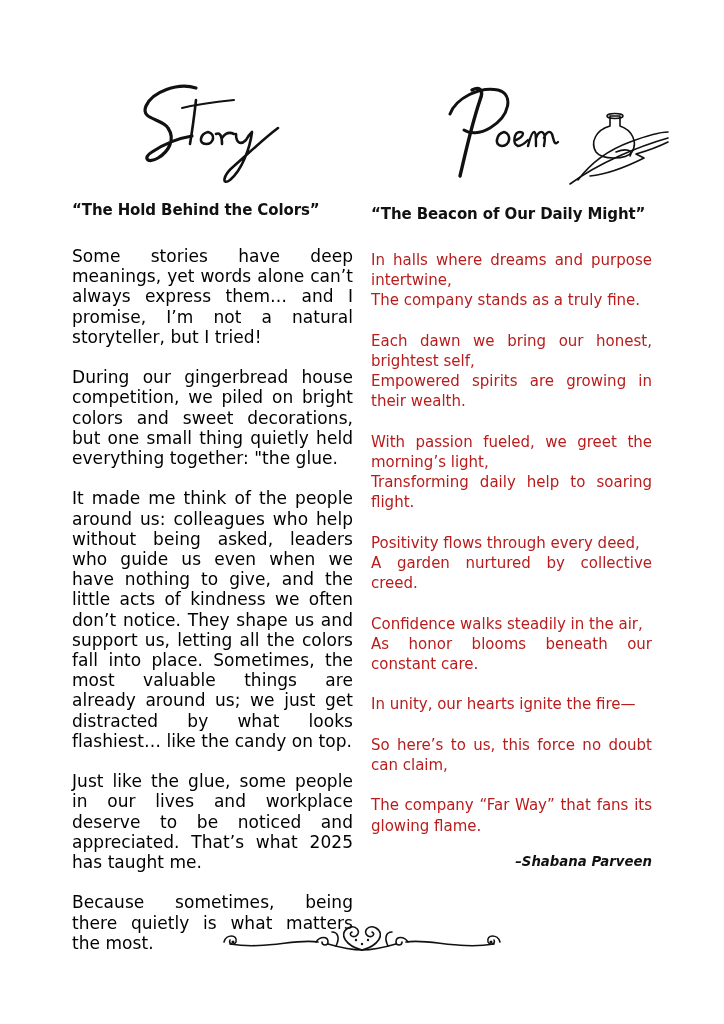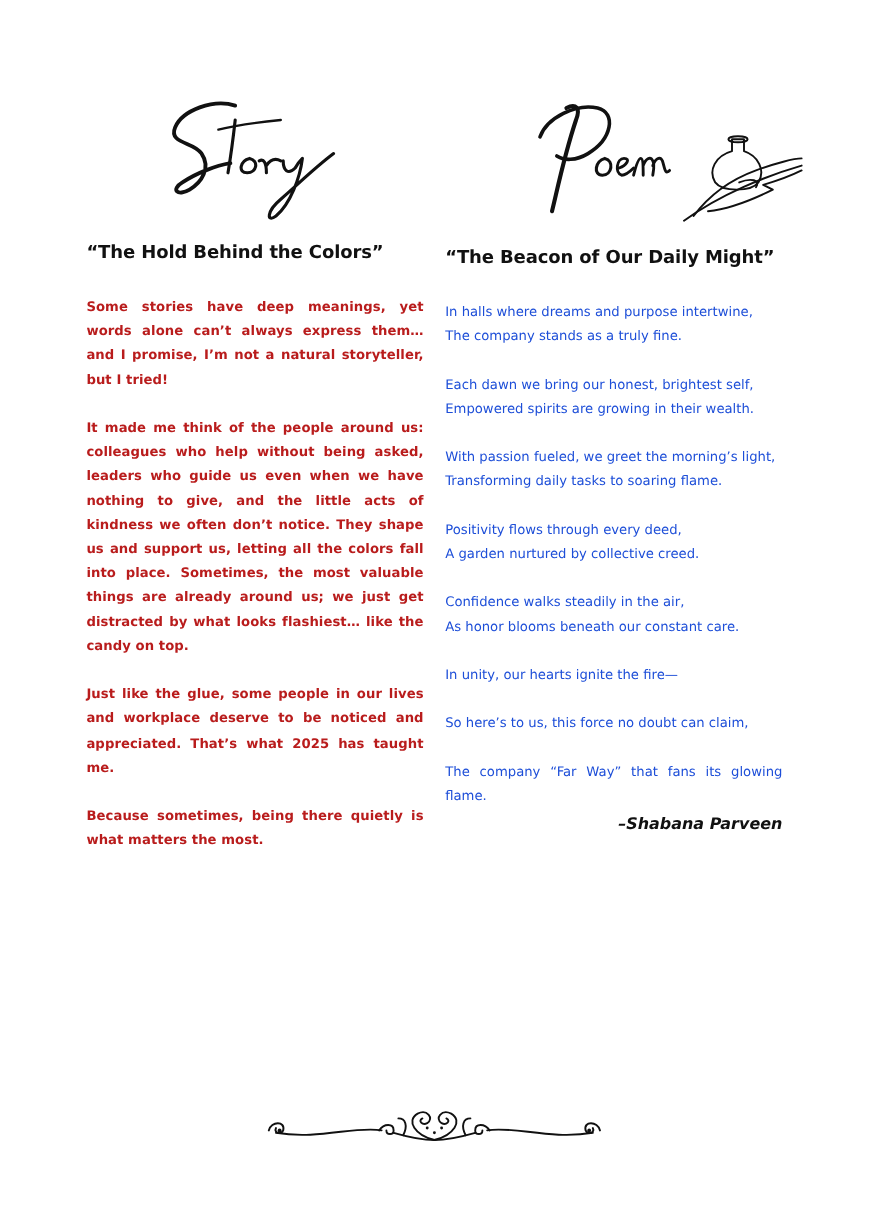--- a/index.html
+++ b/index.html
@@ -4,24 +4,24 @@
 <style>
   html, body { margin: 0; padding: 0; background: #ffffff; }
   body { width: 724px; height: 1024px; position: relative; overflow: hidden; color: #1a1a1a; font-family: "DejaVu Sans", sans-serif; }
   .page { position: absolute; inset: 0; }
   .script-title { position: absolute; }
   .script-title svg { display: block; }
   .col { position: absolute; width: 281px; }
   .col.left { left: 72px; top: 201px; }
   .col.right { left: 371px; top: 205px; }
   .col-title { font-family: "DejaVu Sans", sans-serif; font-weight: bold; font-size: 15px; letter-spacing: -0.1px; color: #111; margin: 0 0 27px 0; white-space: nowrap; }
-  .para { font-size: 11px; line-height: 20.2px; text-align: justify; margin: 0 0 20.2px 0; color: #b91c1c; letter-spacing: 0.05px; font-weight: bold; }
+  .para { font-size: 17px; line-height: 20.2px; text-align: justify; margin: 0 0 20.2px 0; color: #000000; letter-spacing: 0.05px; }
   .para.last { margin-bottom: 0; }
   .poem-stanza { margin: 0 0 20.2px 0; }
-  .poem-line { display: block; font-size: 11px; line-height: 20.2px; text-align: justify; text-align-last: left; color: #1d4ed8; }
+  .poem-line { display: block; font-size: 15px; line-height: 20.2px; text-align: justify; text-align-last: left; color: #b91c1c; }
   .signature { font-size: 13.3px; font-weight: bold; font-style: italic; text-align: right; line-height: 20px; color: #111; }
   .ornament { position: absolute; left: 216px; top: 920px; width: 292px; height: 40px; }
 </style>
 </head>
 <body>
 
 <div class="page">
 
   <div class="script-title" style="left:138px; top:78px; width:150px; height:110px;">
     <svg width="150" height="110" viewBox="0 0 150 110" aria-hidden="true">
@@ -63,54 +63,55 @@
         <path d="M138 100 C 150 84, 168 70, 190 62 C 206 56, 222 52, 228 52"></path>
         <path d="M150 96 C 170 94, 188 86, 204 78 L 196 74 C 210 70, 220 66, 228 62"></path>
         <path d="M176 72 C 186 68, 194 70, 190 76"></path>
       </g>
     </svg>
   </div>
 
   <div class="col left">
     <h2 class="col-title">“The Hold Behind the Colors”</h2>
     <p class="para">Some stories have deep meanings, yet words alone can’t always express them… and I promise, I’m not a natural storyteller, but I tried!</p>
+    <p class="para">During our gingerbread house competition, we piled on bright colors and sweet decorations, but one small thing quietly held everything together: "the glue.</p>
     <p class="para">It made me think of the people around us: colleagues who help without being asked, leaders who guide us even when we have nothing to give, and the little acts of kindness we often don’t notice. They shape us and support us, letting all the colors fall into place. Sometimes, the most valuable things are already around us; we just get distracted by what looks flashiest… like the candy on top.</p>
     <p class="para">Just like the glue, some people in our lives and workplace deserve to be noticed and appreciated. That’s what 2025 has taught me.</p>
     <p class="para last">Because sometimes, being there quietly is what matters the most.</p>
   </div>
 
   <div class="col right">
     <h2 class="col-title">“The Beacon of Our Daily Might”</h2>
     <div class="poem-stanza">
       <span class="poem-line">In halls where dreams and purpose intertwine,</span>
       <span class="poem-line">The company stands as a truly fine.</span>
     </div>
     <div class="poem-stanza">
       <span class="poem-line">Each dawn we bring our honest, brightest self,</span>
       <span class="poem-line">Empowered spirits are growing in their wealth.</span>
     </div>
     <div class="poem-stanza">
       <span class="poem-line">With passion fueled, we greet the morning’s light,</span>
-      <span class="poem-line">Transforming daily tasks to soaring flame.</span>
+      <span class="poem-line">Transforming daily help to soaring flight.</span>
     </div>
     <div class="poem-stanza">
       <span class="poem-line">Positivity flows through every deed,</span>
       <span class="poem-line">A garden nurtured by collective creed.</span>
     </div>
     <div class="poem-stanza">
       <span class="poem-line">Confidence walks steadily in the air,</span>
       <span class="poem-line">As honor blooms beneath our constant care.</span>
     </div>
     <div class="poem-stanza">
       <span class="poem-line">In unity, our hearts ignite the fire—</span>
     </div>
     <div class="poem-stanza">
       <span class="poem-line">So here’s to us, this force no doubt can claim,</span>
     </div>
-    <div class="poem-stanza" style="margin-bottom:4px">
+    <div class="poem-stanza" style="margin-bottom:16px">
       <span class="poem-line">The company “Far Way” that fans its glowing flame.</span>
     </div>
     <div class="signature">–Shabana Parveen</div>
   </div>
 
   <div class="ornament">
     <svg width="292" height="40" viewBox="0 0 292 40" aria-hidden="true">
       <g fill="none" stroke="#111" stroke-width="1.6" stroke-linecap="round">
 
         <path d="M14 24 C 50 30, 80 18, 102 22"></path>

